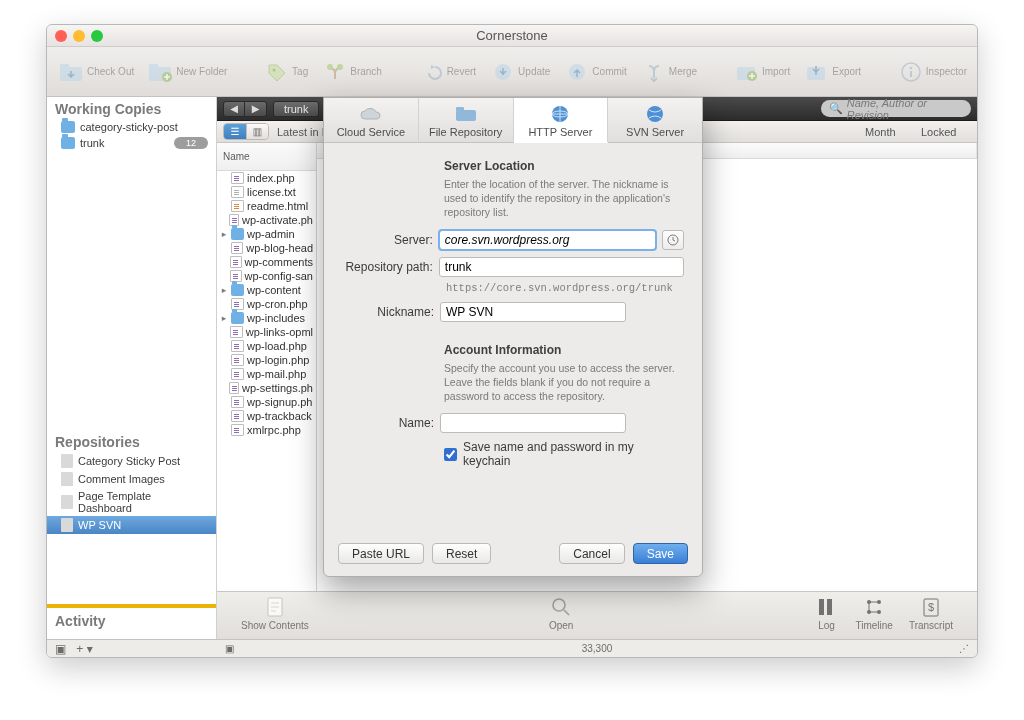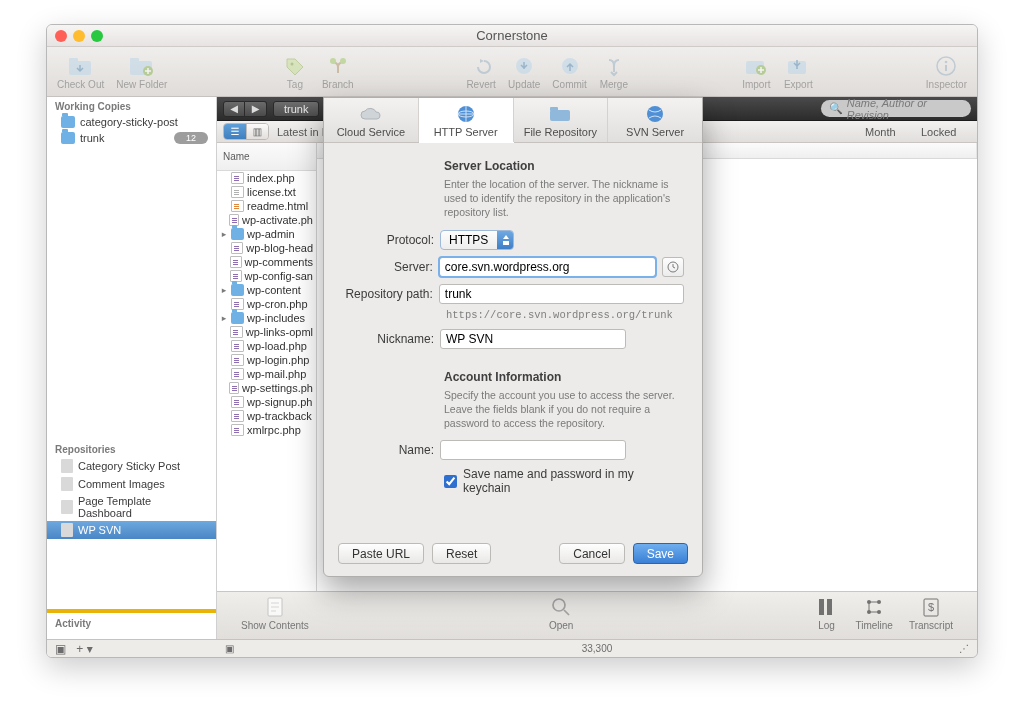--- a/index.html
+++ b/index.html
@@ -9,30 +9,30 @@
   
   .titlebar { height: 22px; background: linear-gradient(#f7f5f4,#e6e3e2); display: flex; align-items: center; padding: 0 8px; border-bottom: 1px solid #cfcbc9; position: relative; }
   .traffic { display: flex; gap: 6px; }
   .tl { width: 12px; height: 12px; border-radius: 50%; }
   .tl.r { background: #ff5f57; } .tl.y { background: #febc2e; } .tl.g { background: #28c840; }
   .title { position: absolute; left: 0; right: 0; text-align: center; font-size: 13px; color: #555; }
 
   
   .bigtoolbar { height: 50px; background: linear-gradient(#f0eeec,#dfdcd9); border-bottom: 1px solid #c6c2bf; display: flex; align-items: center; padding: 0 10px; gap: 12px; }
   .tb-group { display: flex; gap: 12px; }
-  .tb-item { display: flex; flex-direction: column; align-items: center; gap: 0; opacity: 0.55; cursor: default; }
+  .tb-item { display: flex; align-items: center; gap: 0; opacity: 0.55; cursor: default; }
   .tb-icon { width: 30px; height: 26px; display: flex; align-items: center; justify-content: center; }
   .tb-label { font-size: 10px; color: #6e6e6e; }
   .tb-spacer { flex: 1; }
   svg { display: block; }
 
   
   .main { flex: 1; display: flex; min-height: 0; }
   .sidebar-left { width: 170px; background: #fff; border-right: 1px solid #d0d0d0; display: flex; flex-direction: column; font-size: 11px; }
-  .sl-section-h { padding: 4px 8px 2px; color: #7a7a7a; font-weight: 600; font-size: 10px; }
+  .sl-section-h { padding: 4px 8px 2px; color: #7a7a7a; font-weight: 600; font-size: 14px; }
   .sl-item { display: flex; align-items: center; gap: 5px; padding: 2px 8px 2px 14px; color: #3a3a3a; }
   .sl-item .badge { margin-left: auto; background: #9d9d9d; color: #fff; border-radius: 8px; font-size: 9px; padding: 1px 12px; }
   .sl-item.selected { background: linear-gradient(#6ea8df,#4a86c6); color: #fff; }
   .fileicon { width: 14px; height: 12px; background: #6fb1e4; border-radius: 2px; position: relative; }
   .fileicon::before { content:""; position:absolute; top:-3px; left:1px; width:6px; height:3px; background:#6fb1e4; border-radius:1px 1px 0 0;}
   .docicon { width:12px; height:14px; background:#d9d9d9; border-radius:1px;}
   .sl-flex { flex: 1; }
 
   .content { flex:1; display:flex; flex-direction: column; min-width:0; }
 
@@ -95,21 +95,21 @@
   .section-desc{ color:#7a7a7a; font-size:10.5px; margin:0 0 10px 108px; line-height:1.35;}
   .frow{ display:flex; align-items:center; margin-bottom:7px;}
   .flabel{ width:104px; text-align:right; padding-right:6px; color:#3b3b3b; font-size:12px;}
   .frow input[type=text], .frow input[type=password]{ height:20px; border:1px solid #bdbbb8; border-radius:3px; padding:0 5px; font-size:12px; background:#fff; }
   .frow .short{width:42px} .frow .med{width:186px} .frow .long{width:248px}
   .frow select{ height:20px; border:1px solid #9fb9d8; border-radius:4px; background:linear-gradient(#fdfdfd,#ededed); font-size:12px; padding:0 4px; width:74px;}
   .select-wrap{ position:relative; display:inline-block;}
   .select-wrap::after{ content:""; position:absolute; right:1px; top:1px; width:16px; height:18px; background:linear-gradient(#6fa9e2,#3f7fc7); border-radius:0 3px 3px 0; pointer-events:none;}
   .select-wrap::before{ content:""; position:absolute; right:5px; top:5px; width:0;height:0; border-left:3px solid transparent; border-right:3px solid transparent; border-bottom:4px solid #fff; z-index:2; box-shadow: 0 6px 0 -0px #fff; pointer-events:none;}
   .select-caret2{ position:absolute; right:5px; top:11px; width:0;height:0; border-left:3px solid transparent; border-right:3px solid transparent; border-top:4px solid #fff; z-index:2;}
-  .server-row input{ outline:2px solid #7bb1ea; outline-offset:-1px; background:#e9f1fb;}
+  .server-row input{ outline:2px solid #7bb1ea; outline-offset:-1px; background:#e9f1fb;font-style:italic;}
   .history-btn{ width:22px; height:20px; border:1px solid #bdbbb8; border-radius:3px; margin-left:6px; background:linear-gradient(#fdfdfd,#ececec); display:flex; align-items:center; justify-content:center; color:#6b6b6b;}
   .url-preview{ font-size:10.5px; color:#808080; margin:-2px 0 8px 110px;font-family:Liberation Mono, monospace;}
   .checkbox-row{ display:flex; align-items:center; gap:6px; margin-left:108px; margin-top:4px; color:#3b3b3b;}
   .checkbox-row input{ accent-color:#2f6fd0;}
   .sheet-footer{ padding:10px 14px 12px; display:flex; gap:8px; }
   .btn{ height:21px; padding:0 13px; border:1px solid #bcbab7; border-radius:4px; background:linear-gradient(#fefefe,#e9e8e6); font-size:12px; color:#333; display:flex; align-items:center;}
   .btn.primary{ background:linear-gradient(#6faeee,#3a7fd6); border-color:#2e64a8; color:#fff;}
   .sf-flex{flex:1}
   .lockic{width:10px;height:10px;display:inline-block;}
 
@@ -633,61 +633,54 @@
   <div class="sheet">
     <div class="sheet-tabs">
       <div class="stab">
           <div class="sicon">
             <svg width="26" height="18">
               <path d="M7 14 a4 4 0 0 1 0 -8 a6 5 0 0 1 11 1 a3.5 3.5 0 0 1 1 7 z" fill="#cfd4d8" stroke="#aeb4b9"></path>
             </svg>
           </div>
           <span>Cloud Service</span>
         </div>
+      <div class="stab">
+          <div class="sicon">
+            <svg width="26" height="18">
+              <rect x="3" y="5" width="20" height="11" rx="2" fill="#8fb8db"></rect>
+              <rect x="3" y="2" width="8" height="4" rx="1" fill="#8fb8db"></rect>
+            </svg>
+          </div>
+          <span>File Repository</span>
+        </div>
       <div class="stab active">
           <div class="sicon">
             <svg width="22" height="20">
               <circle cx="11" cy="10" r="8" fill="#4f8fd6"></circle>
               <ellipse cx="11" cy="10" rx="8" ry="3" fill="none" stroke="#cfe2f4"></ellipse>
               <path d="M11 2 v16 M3 10 h16" stroke="#cfe2f4"></path>
             </svg>
           </div>
           <span>HTTP Server</span>
         </div>
       <div class="stab">
           <div class="sicon">
-            <svg width="26" height="18">
-              <rect x="3" y="5" width="20" height="11" rx="2" fill="#8fb8db"></rect>
-              <rect x="3" y="2" width="8" height="4" rx="1" fill="#8fb8db"></rect>
-            </svg>
-          </div>
-          <span>File Repository</span>
-        </div>
-      <div class="stab">
-          <div class="sicon">
             <svg width="22" height="20">
               <circle cx="11" cy="10" r="8" fill="#4f8fd6"></circle>
               <path d="M5 6 q6 4 12 0 M5 14 q6 -4 12 0" stroke="#cfe2f4" fill="none"></path>
             </svg>
           </div>
           <span>SVN Server</span>
         </div>
     </div>
 
     <div class="sheet-body">
       <div class="section-title">Server Location</div>
       <div class="section-desc">Enter the location of the server. The nickname is used to identify the repository in the application's repository list.</div>
 
-      <div class="frow">
-        <div class="flabel">Protocol:</div>
-        <span class="select-wrap">
-          <select><option>HTTPS</option></select>
-          <span class="select-caret2"></span>
-        </span>
-      </div>
       <div class="frow server-row">
         <div class="flabel">Server:</div>
         <input type="text" class="long" style="width: 220px;" value="core.svn.wordpress.org">
         <div class="history-btn">
             <svg width="12" height="12">
               <circle cx="6" cy="6" r="5" fill="none" stroke="#7a7a7a"></circle>
               <path d="M6 3 v3 l2 1" stroke="#7a7a7a" fill="none"></path>
             </svg>
           </div>
       </div>

